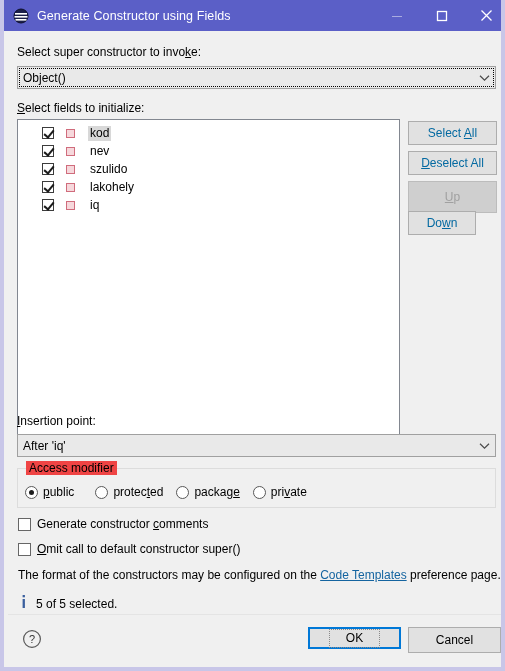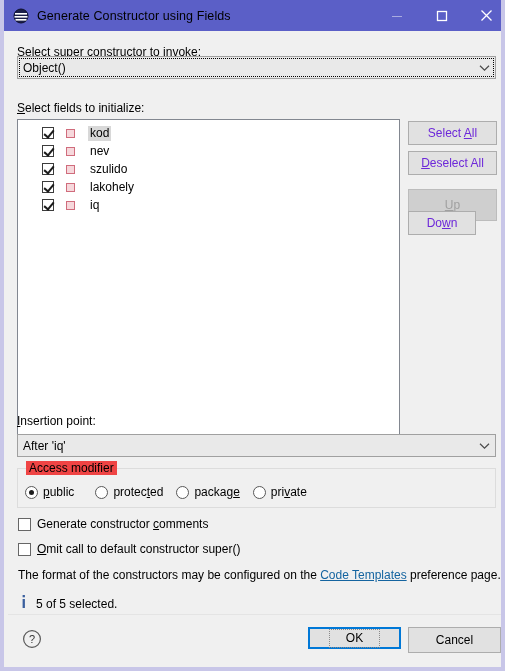--- a/index.html
+++ b/index.html
@@ -39,21 +39,21 @@
     align-items: center;
   }
   .title-icon {
     width: 16px; height: 16px;
     margin-left: 9px;
     margin-right: 8px;
     flex: 0 0 auto;
     position: relative;
   }
   .title-text {
-    color: #000000;
+    color: #ffffff;
     font-size: 12.5px;
     letter-spacing: 0.1px;
     flex: 1 1 auto;
     white-space: nowrap;
     overflow: hidden;
   }
   .win-btn {
     width: 45px;
     height: 31px;
     display: flex;
@@ -160,21 +160,21 @@
   }
 
   
   .btn {
     position: absolute;
     box-sizing: border-box;
     background: #e1e1e1;
     border: 1px solid #adadad;
     font-family: "Liberation Sans", sans-serif;
     font-size: 12px;
-    color: #6d28d9;
+    color: #0369a1;
     display: flex;
     align-items: center;
     justify-content: center;
     padding: 0;
     cursor: default;
   }
   .btn.disabled {
     color: #a0a0a0;
     background: #cfcfcf;
     border-color: #bcbcbc;
@@ -343,21 +343,21 @@
       <svg width="13" height="13" viewBox="0 0 13 13">
           <path d="M1.5 1.5 L11.5 11.5 M11.5 1.5 L1.5 11.5" stroke="#ffffff" stroke-width="1.3" fill="none"></path>
         </svg>
     </div>
   </div>
 
   <div class="client">
 
     <div class="lbl" style="left:9px; top:14px;"><span>Select super constructor to invo</span><span class="u">k</span><span>e:</span></div>
 
-    <div class="combo focused" style="left:9px; top:25px; width:479px; height:23px;">
+    <div class="combo focused" style="left:9px; top:35px; width:479px; height:23px;">
       <div class="ctext">Object()</div>
       <div class="carrow">
         <svg width="11" height="8" viewBox="0 0 11 8">
             <path d="M1 1.8 L5.5 6.2 L10 1.8" stroke="#4a4a4a" stroke-width="1.2" fill="none"></path>
           </svg>
       </div>
     </div>
 
     <div class="lbl" style="left:9px; top:70px;"><span class="u">S</span><span>elect fields to initialize:</span></div>
 
@@ -396,21 +396,21 @@
 
       </div>
     </div>
 
     <div class="btn" style="left:400px; top:90px; width:89px; height:24px;">
       <span><span>Select </span><span class="u">A</span><span>ll</span></span>
     </div>
     <div class="btn" style="left:400px; top:120px; width:89px; height:24px;">
       <span><span></span><span class="u">D</span><span>eselect All</span></span>
     </div>
-    <div class="btn disabled" style="left:400px; top:150px; width:89px; height:32px;margin-top:8px;">
+    <div class="btn disabled" style="left:400px; top:150px; width:89px; height:32px;">
       <span><span></span><span class="u">U</span><span>p</span></span>
     </div>
     <div class="btn" style="left:400px; top:180px; width:68px; height:24px;">
       <span><span>Do</span><span class="u">w</span><span>n</span></span>
     </div>
 
     <div class="lbl" style="left:9px; top:383px;"><span class="u">I</span><span>nsertion point:</span></div>
 
     <div class="combo" style="left:9px; top:403px; width:479px; height:23px;">
       <div class="ctext">After 'iq'</div>

